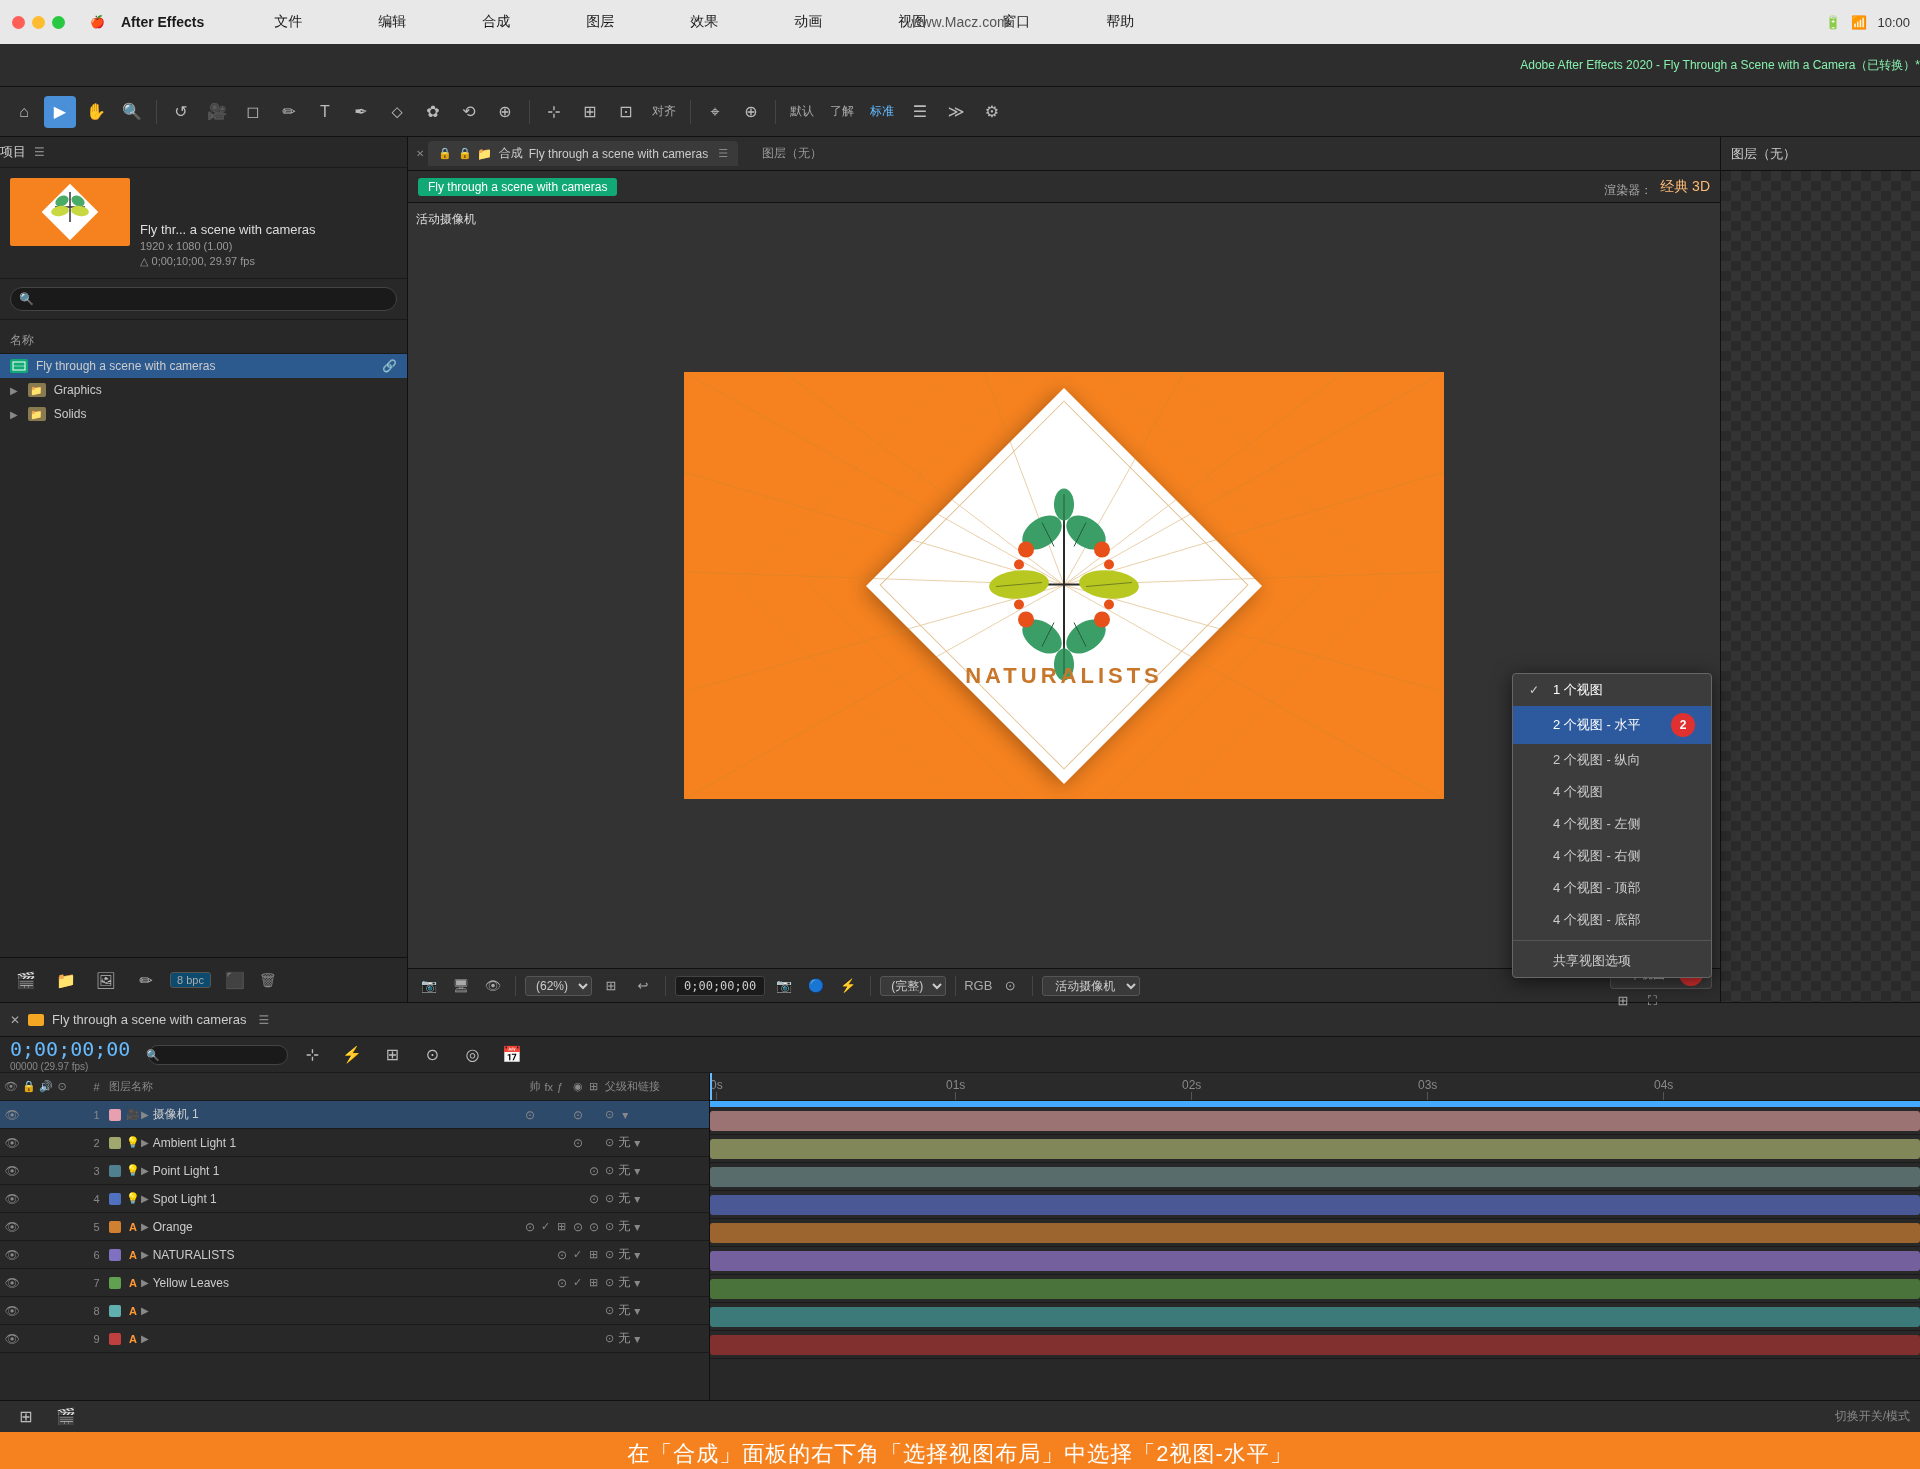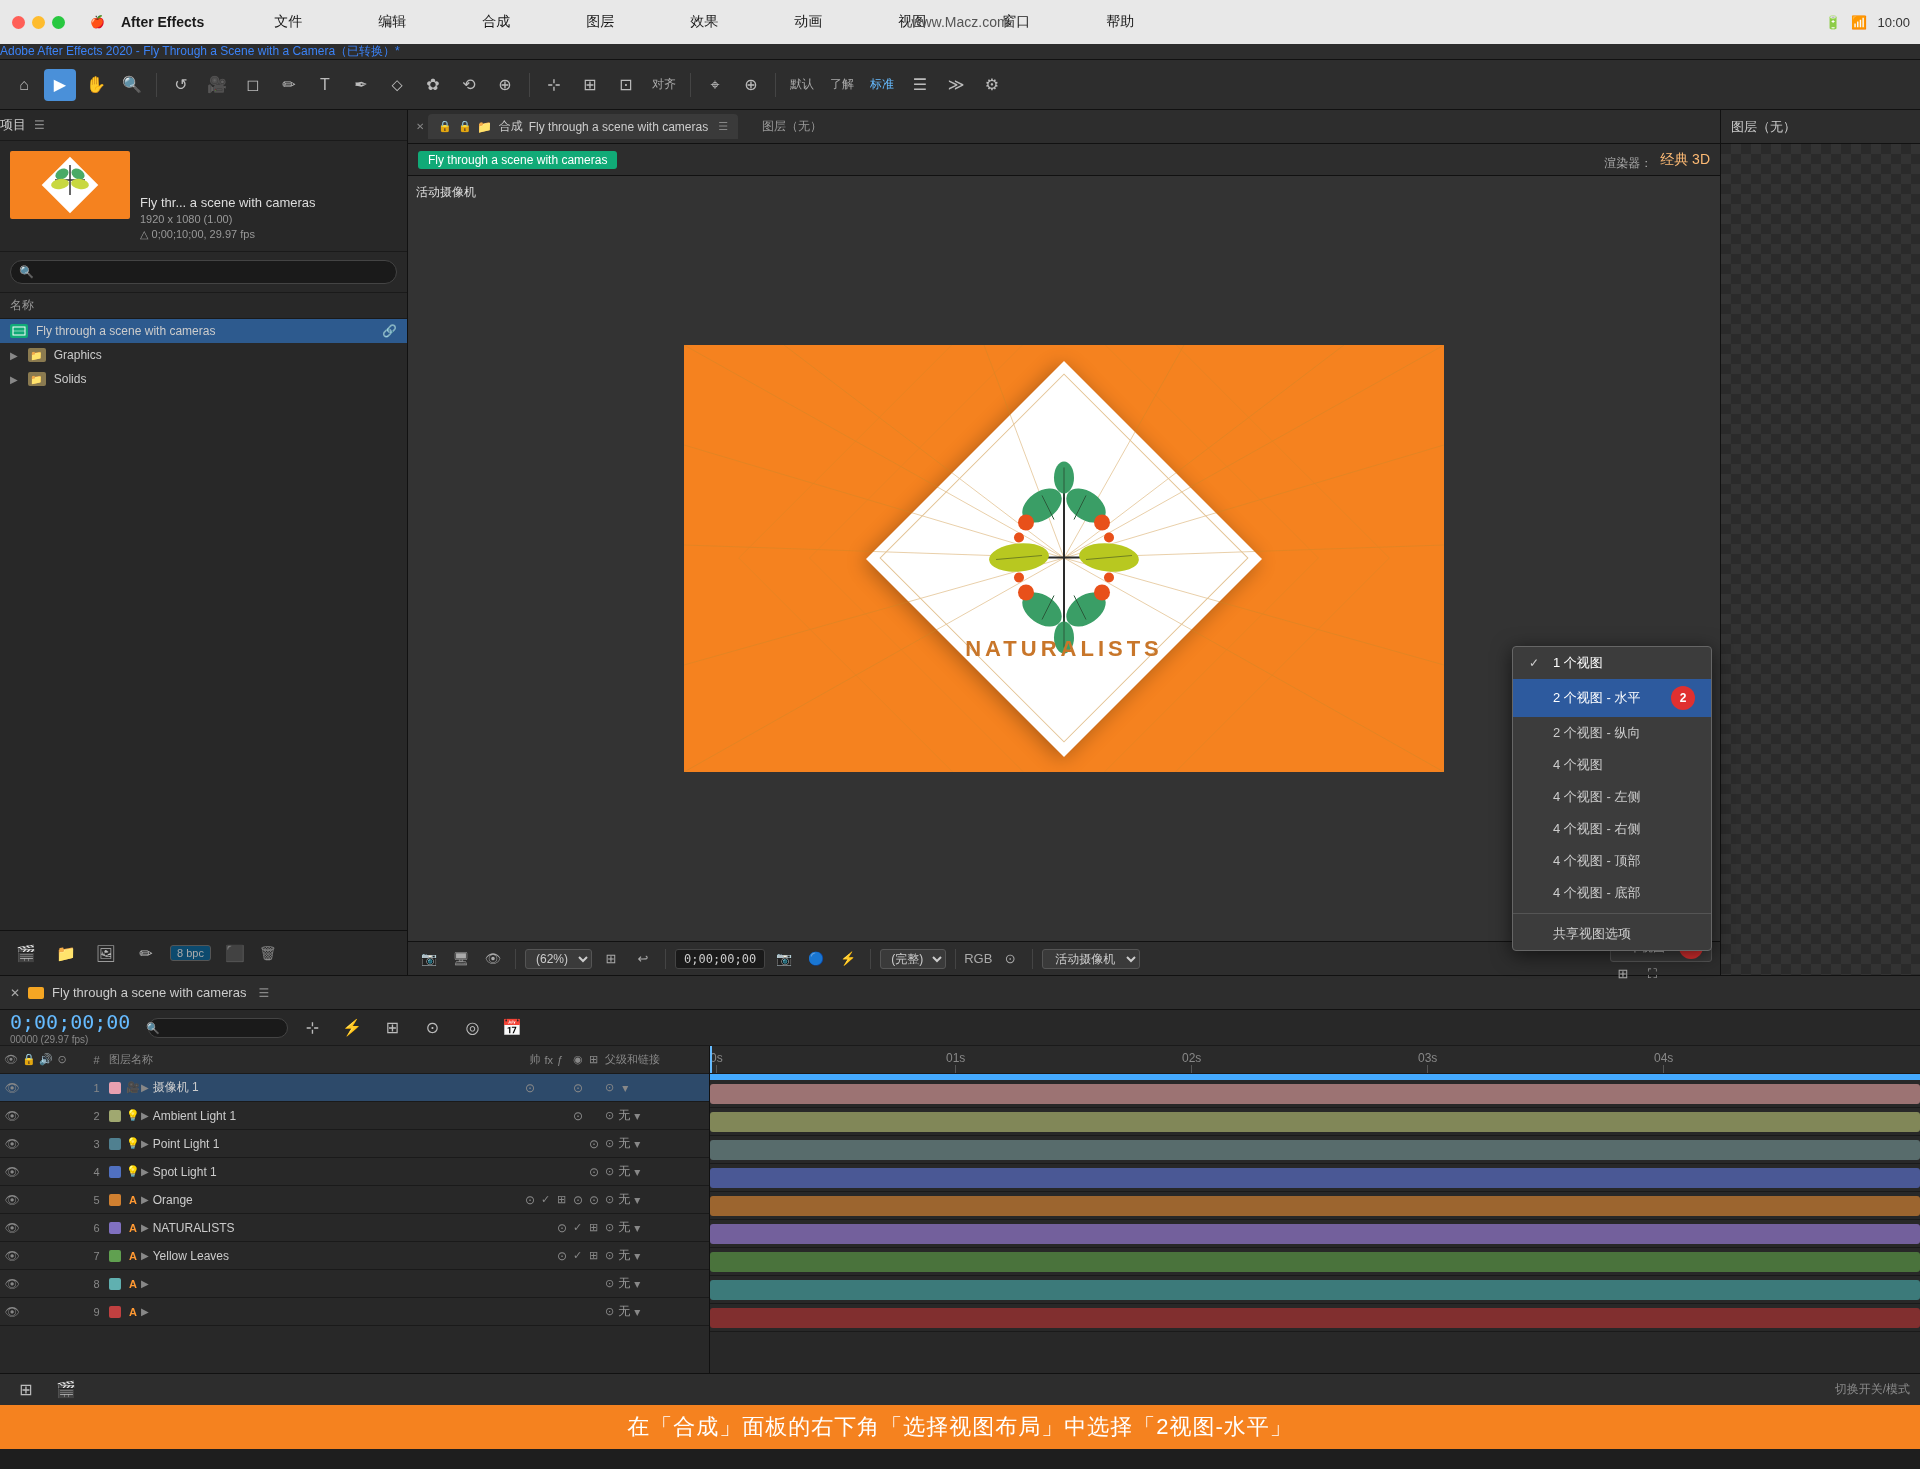--- a/index.html
+++ b/index.html
@@ -46,27 +46,27 @@
       position: absolute;
       left: 50%;
       transform: translateX(-50%);
       font-size: 14px;
       color: #555;
       font-weight: 300;
     }
 
     
     #title-bar {
-      height: 16px;
+      height: 43px;
       background: #2d2d2d;
       display: flex;
       align-items: center;
-      justify-content: flex-start;
-      font-size: 12px;
-      color: #3b82f6;
+      justify-content: flex-end;
+      font-size: 12px;
+      color: #86efac;
       border-bottom: 1px solid #111;
     }
     .traffic-lights {
       position: absolute;
       left: 12px;
       display: flex;
       gap: 7px;
       align-items: center;
     }
     .tl { width: 13px; height: 13px; border-radius: 50%; }
@@ -176,20 +176,21 @@
       color: #888;
       font-size: 12px;
     }
     #asset-list-header {
       padding: 4px 10px;
       display: flex;
       align-items: center;
       font-size: 12px;
       color: #999;
       border-bottom: 1px solid #1a1a1a;
+      margin-top: 8px;
     }
     .asset-item {
       display: flex;
       align-items: center;
       padding: 5px 10px;
       gap: 8px;
       cursor: pointer;
       font-size: 12px;
     }
     .asset-item.selected { background: #2d5a8e; }

